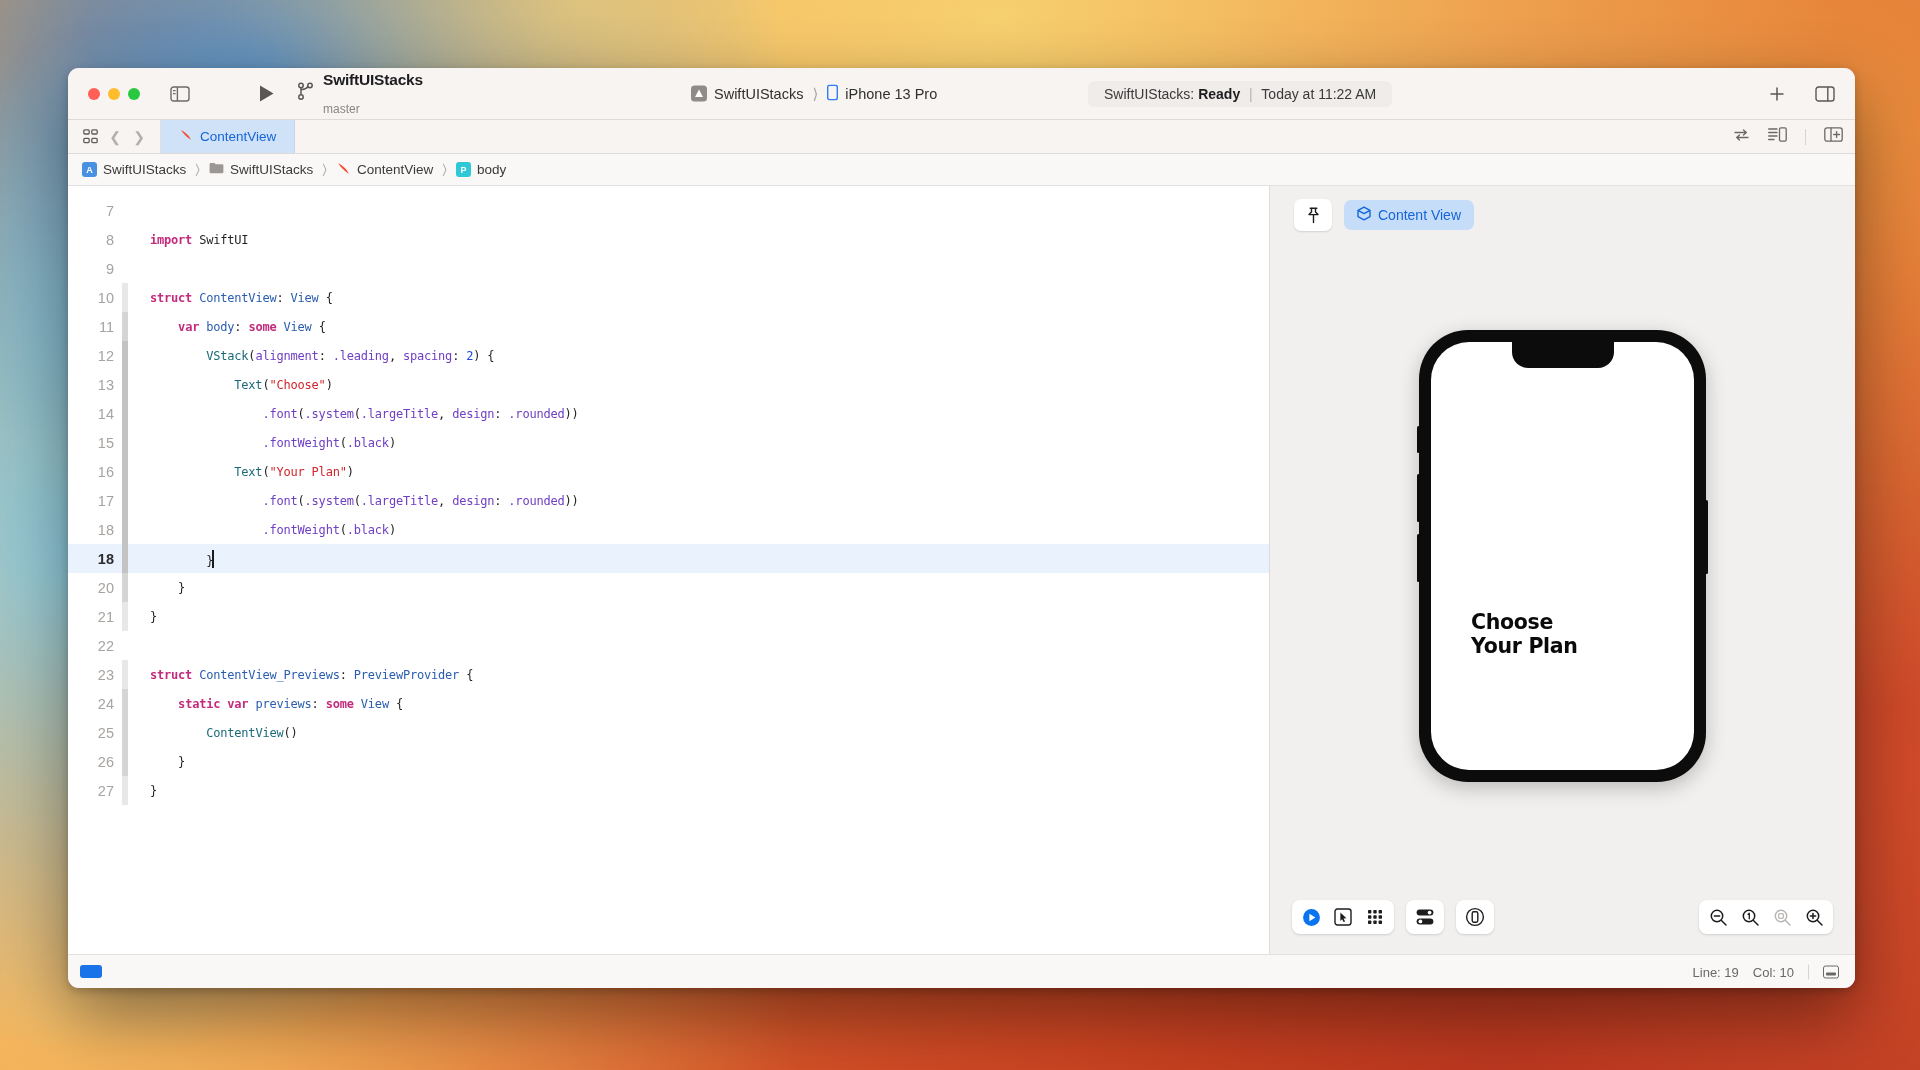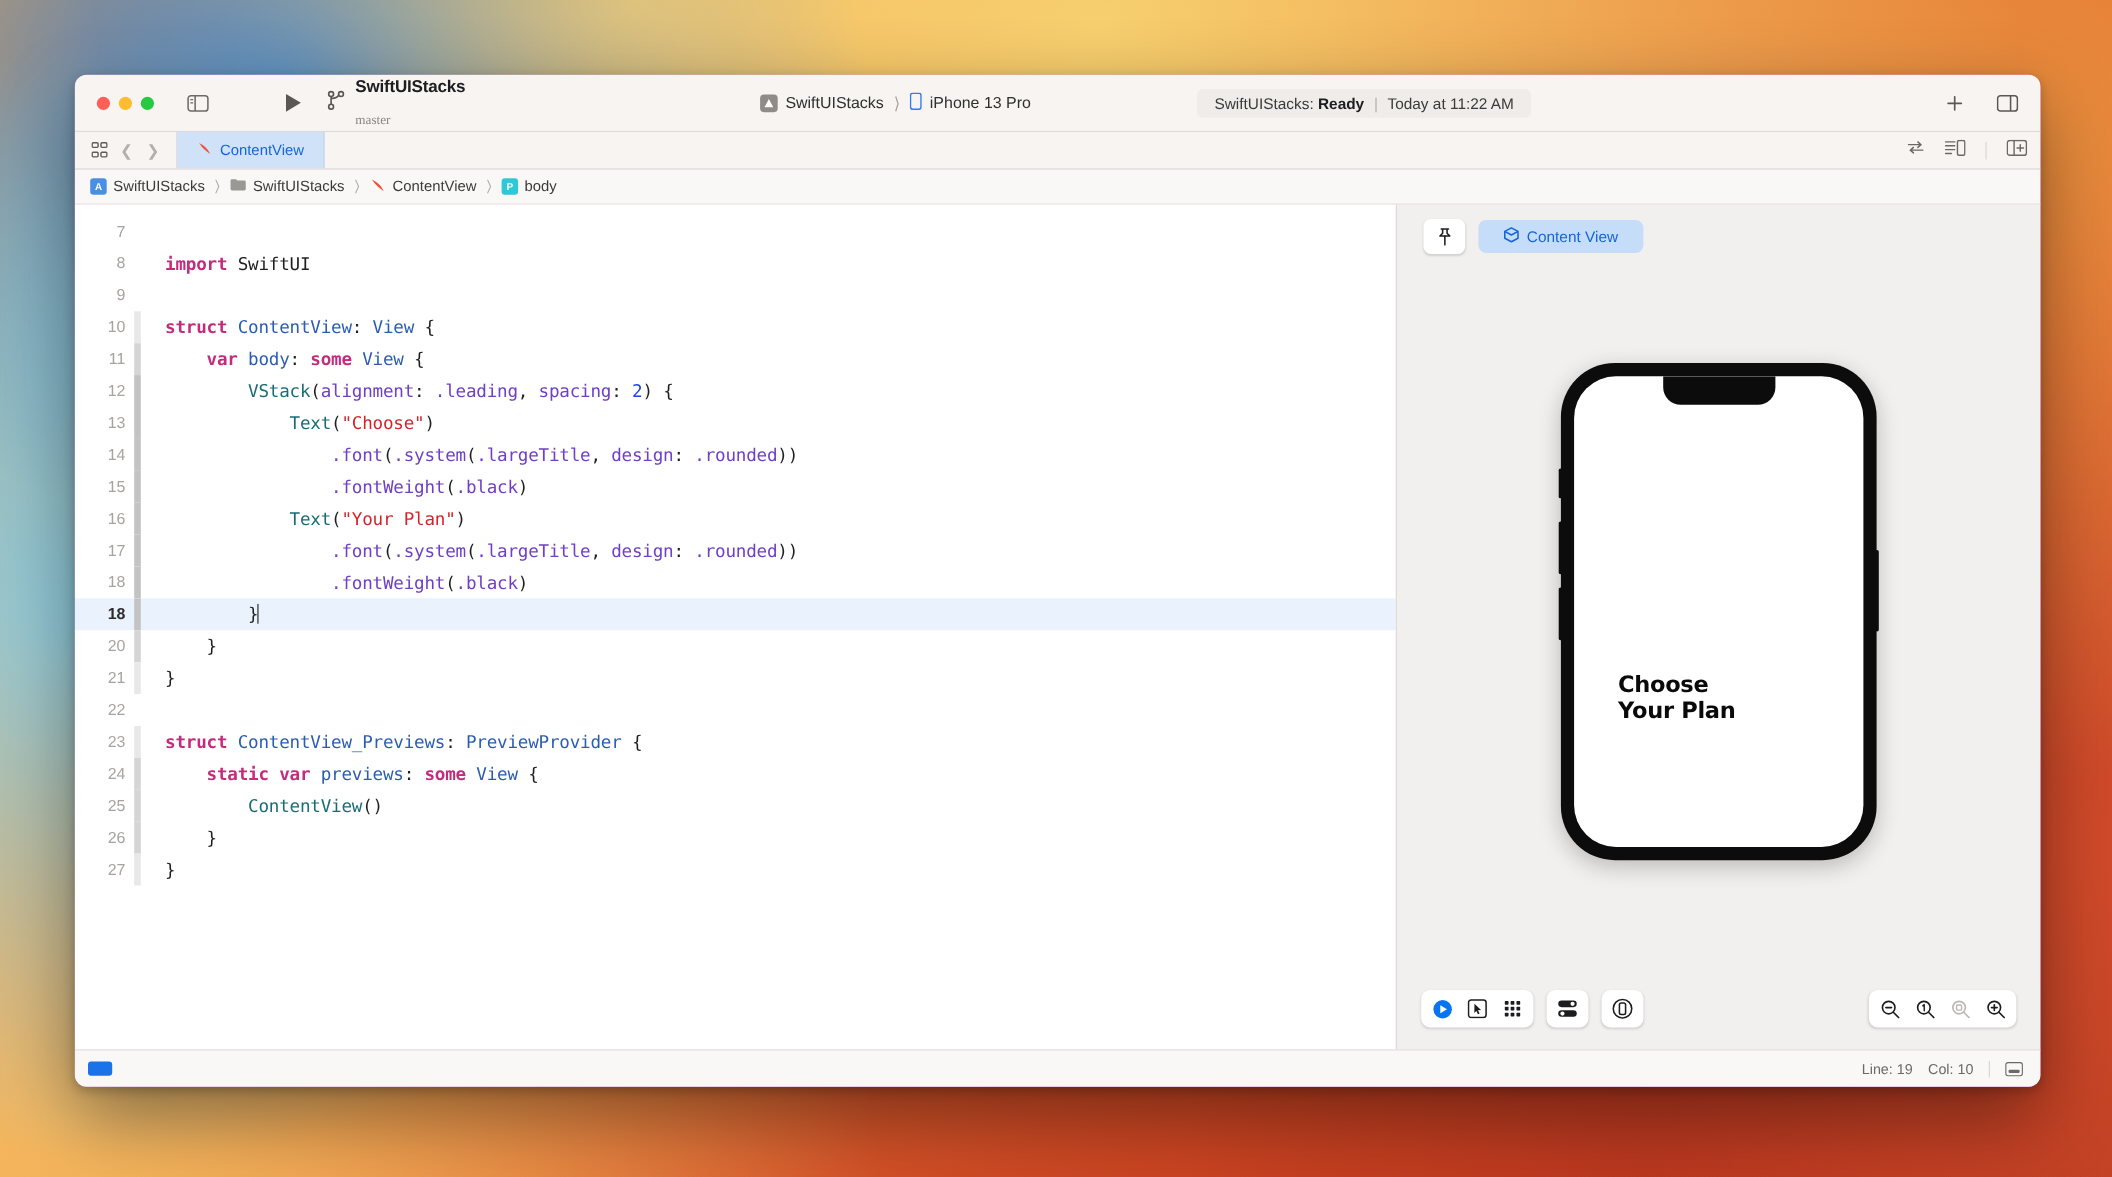--- a/index.html
+++ b/index.html
@@ -67,21 +67,21 @@
 
   .run-btn { margin-left: 64px; color:#5a5754; display:flex; align-items:center; }
 
   .scheme-block {
     display:flex; align-items:center; gap:9px;
     margin-left: 22px;
   }
   .branch-ico { color:#5a5754; }
   .scheme-text { line-height:1.05; }
   .scheme-name { font-size:15.5px; font-weight:700; color:#1d1d1f; letter-spacing:-.2px;}
-  .scheme-branch { font-size:12px; color:#898684; margin-top:15px;font-family:Liberation Serif, serif; }
+  .scheme-branch { font-size:12px; color:#898684; margin-top:15px; }
 
   .destination {
     position:absolute; left: 613px; top:50%; transform:translateY(-50%);
     display:flex; align-items:center; gap:7px;
     font-size:14.5px; color:#30302f;
     padding: 4px 10px; border-radius:6px;
   }
   .dest-chev { color:#a8a5a3; font-size:15px; margin:0 2px; }
   .app-badge {
     width:16px;height:16px;border-radius:3.5px;background:#8e8b88;
@@ -151,21 +151,21 @@
     width:54px; flex:0 0 54px; text-align:right; padding-right:8px;
     font-size:14.5px; color:#a6a3a0; font-family:"Liberation Sans",sans-serif;
     user-select:none;
   }
   .row.current .ln { color:#2b2b2b; font-weight:700; }
   .gutter-bar { width:6px; flex:0 0 6px; align-self:stretch; }
   .gutter-bar.g1 { background:#e8e8e8; }
   .gutter-bar.g2 { background:#d5d5d5; }
   .gutter-bar.g3 { background:#c3c3c3; }
   .code {
-    padding-left:22px; font-size:16px; white-space:pre; color:#1f1f1f;
+    padding-left:22px; font-size:12px; white-space:pre; color:#1f1f1f;
     letter-spacing:-.2px;
   }
   .kw   { color:#c42b7d; font-weight:700; }
   .typ  { color:#2a5db0; }
   .typ2 { color:#1a6b77; }
   .mth  { color:#6f3fc4; }
   .str  { color:#d1252b; }
   .num  { color:#1c46e0; }
   .pln  { color:#1f1f1f; }
   .caret {
@@ -187,21 +187,21 @@
   }
   .pin-btn {
     width:38px;height:32px;background:#fff;border-radius:7px;
     display:flex;align-items:center;justify-content:center;
     box-shadow:0 1px 2px rgba(0,0,0,.13);
     color:#1d1d1f;
   }
   .cv-pill {
     display:flex;align-items:center;gap:7px;
     background:#c6ddf9; color:#1565d8;
-    border-radius:7px; padding:6px 23px;
+    border-radius:7px; padding:6px 13px;
     font-size:14px; font-weight:500;
   }
   .canvas-stage { flex:1; display:flex; align-items:center; justify-content:center; position:relative; }
 
   
   .phone {
     width:287px; height:452px;
     border-radius:49px;
     background:#0c0c0c;
     padding:12px;

